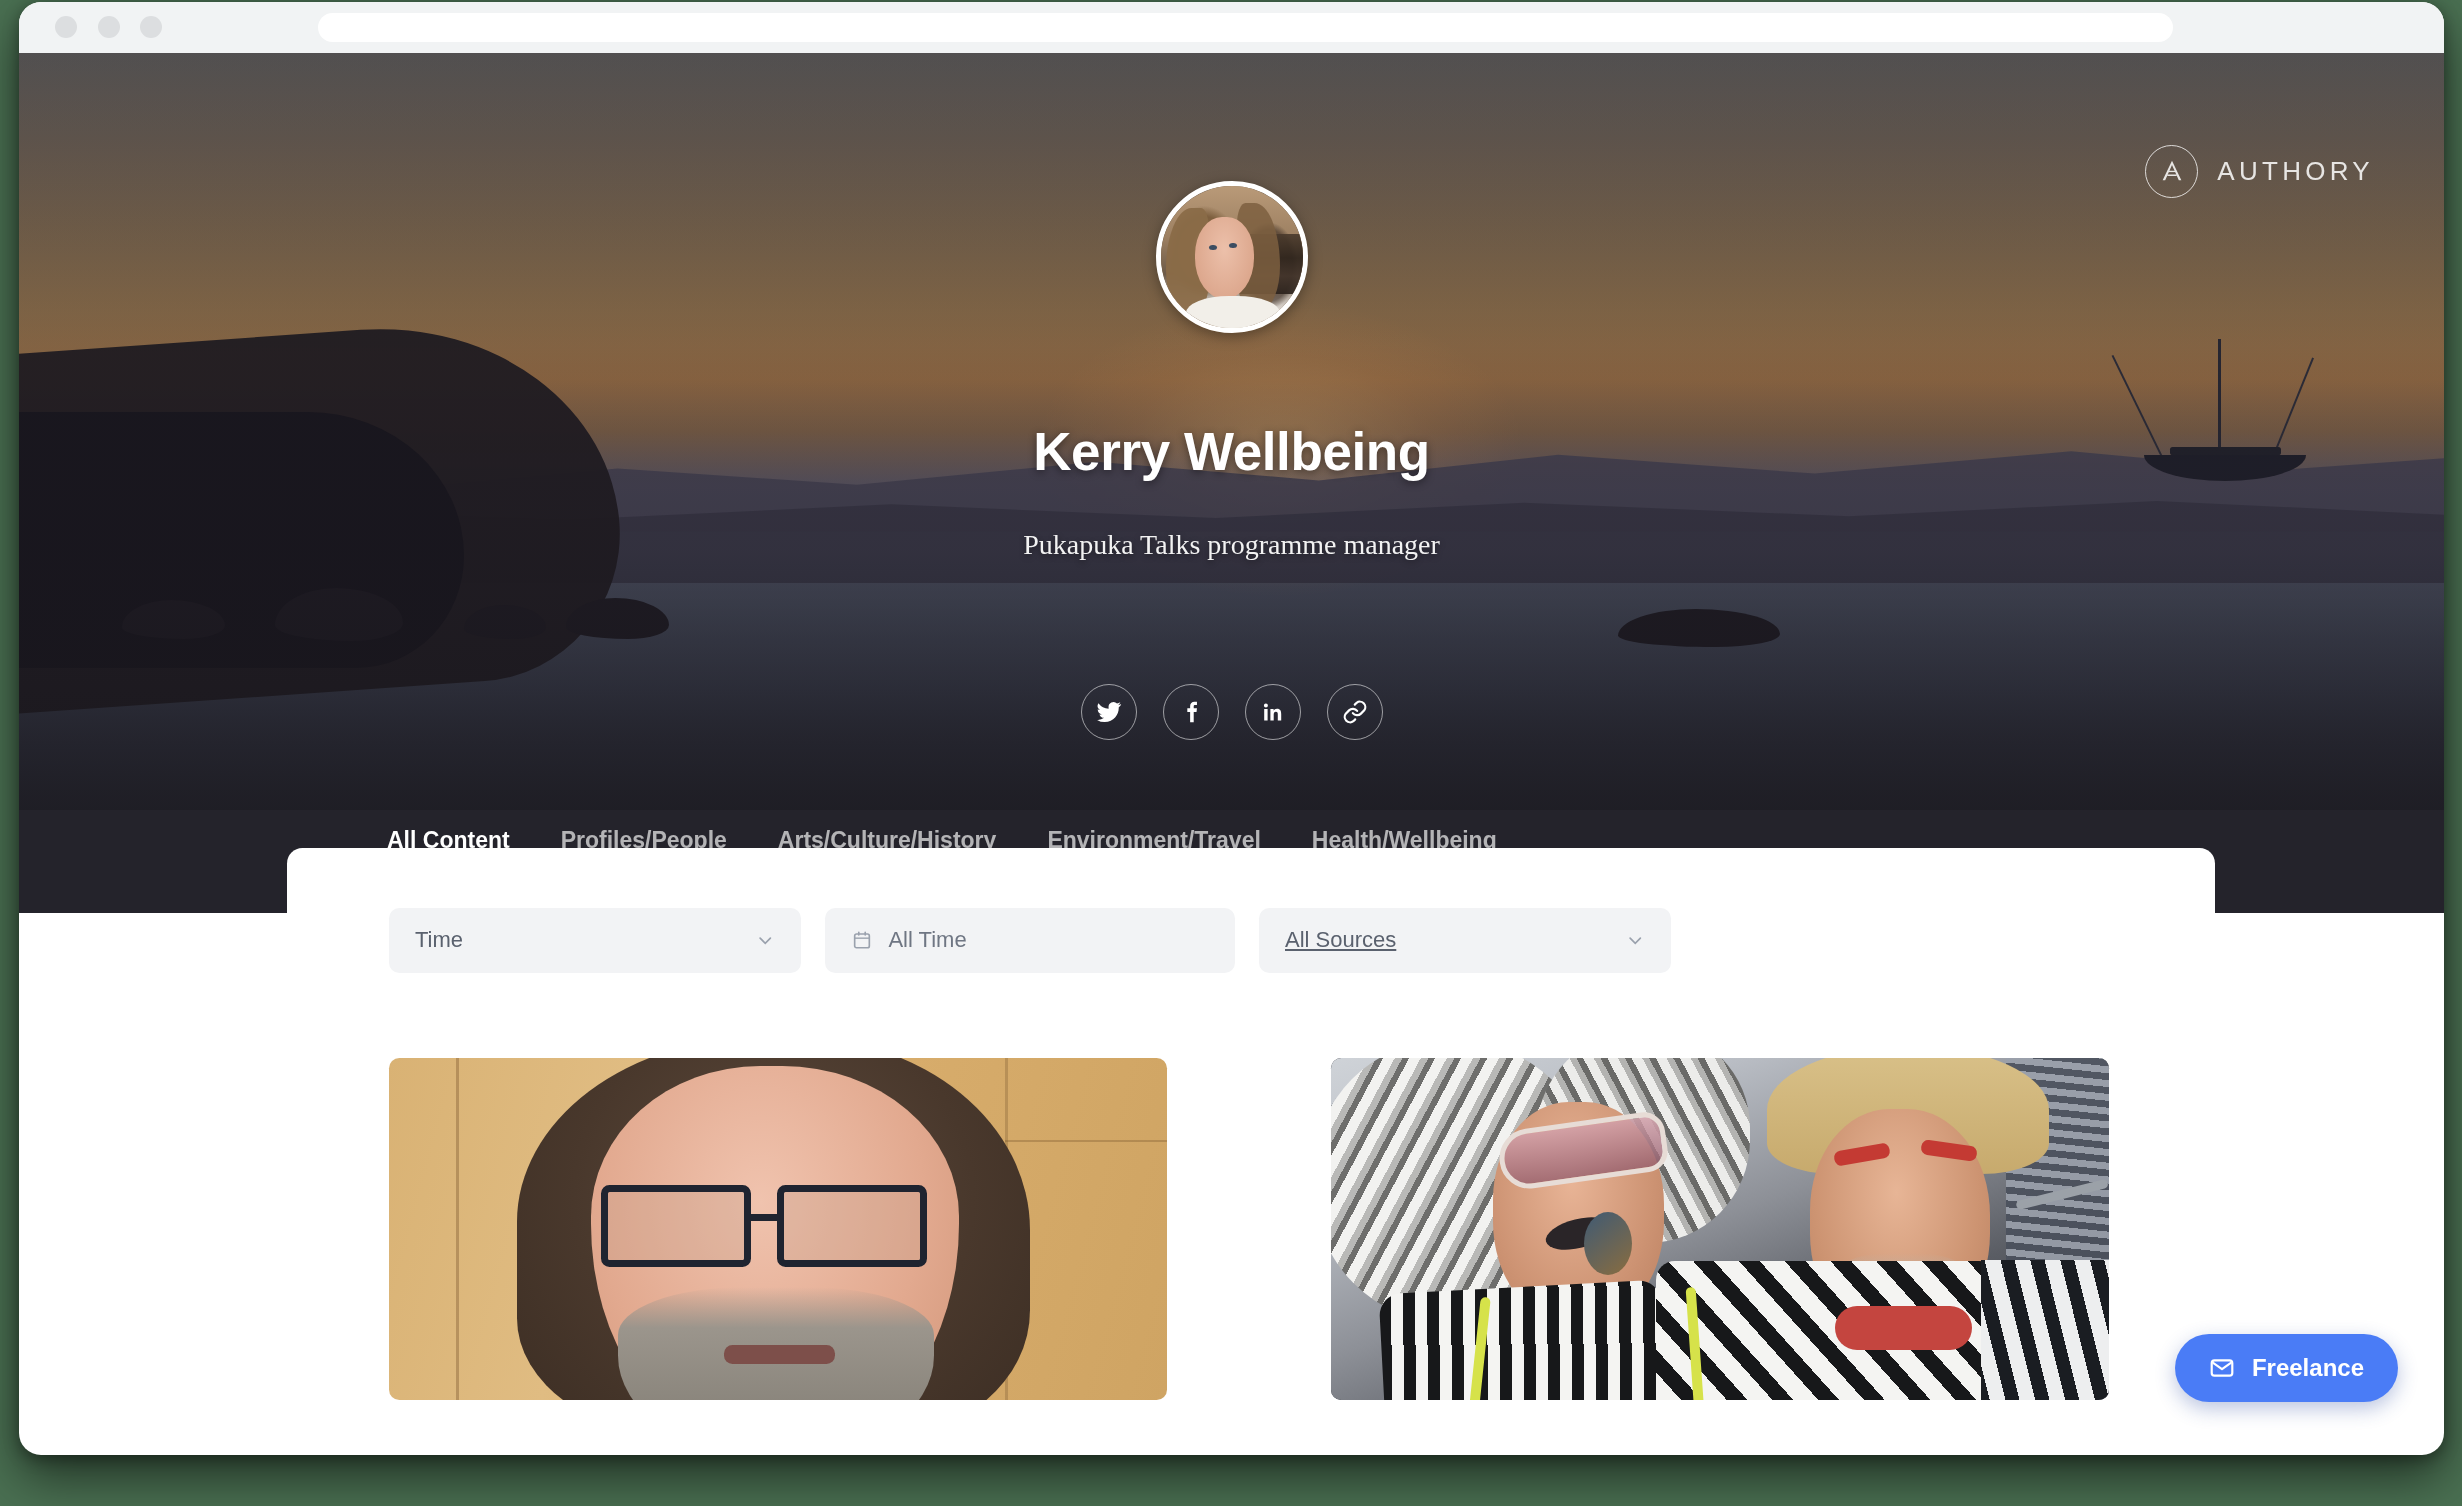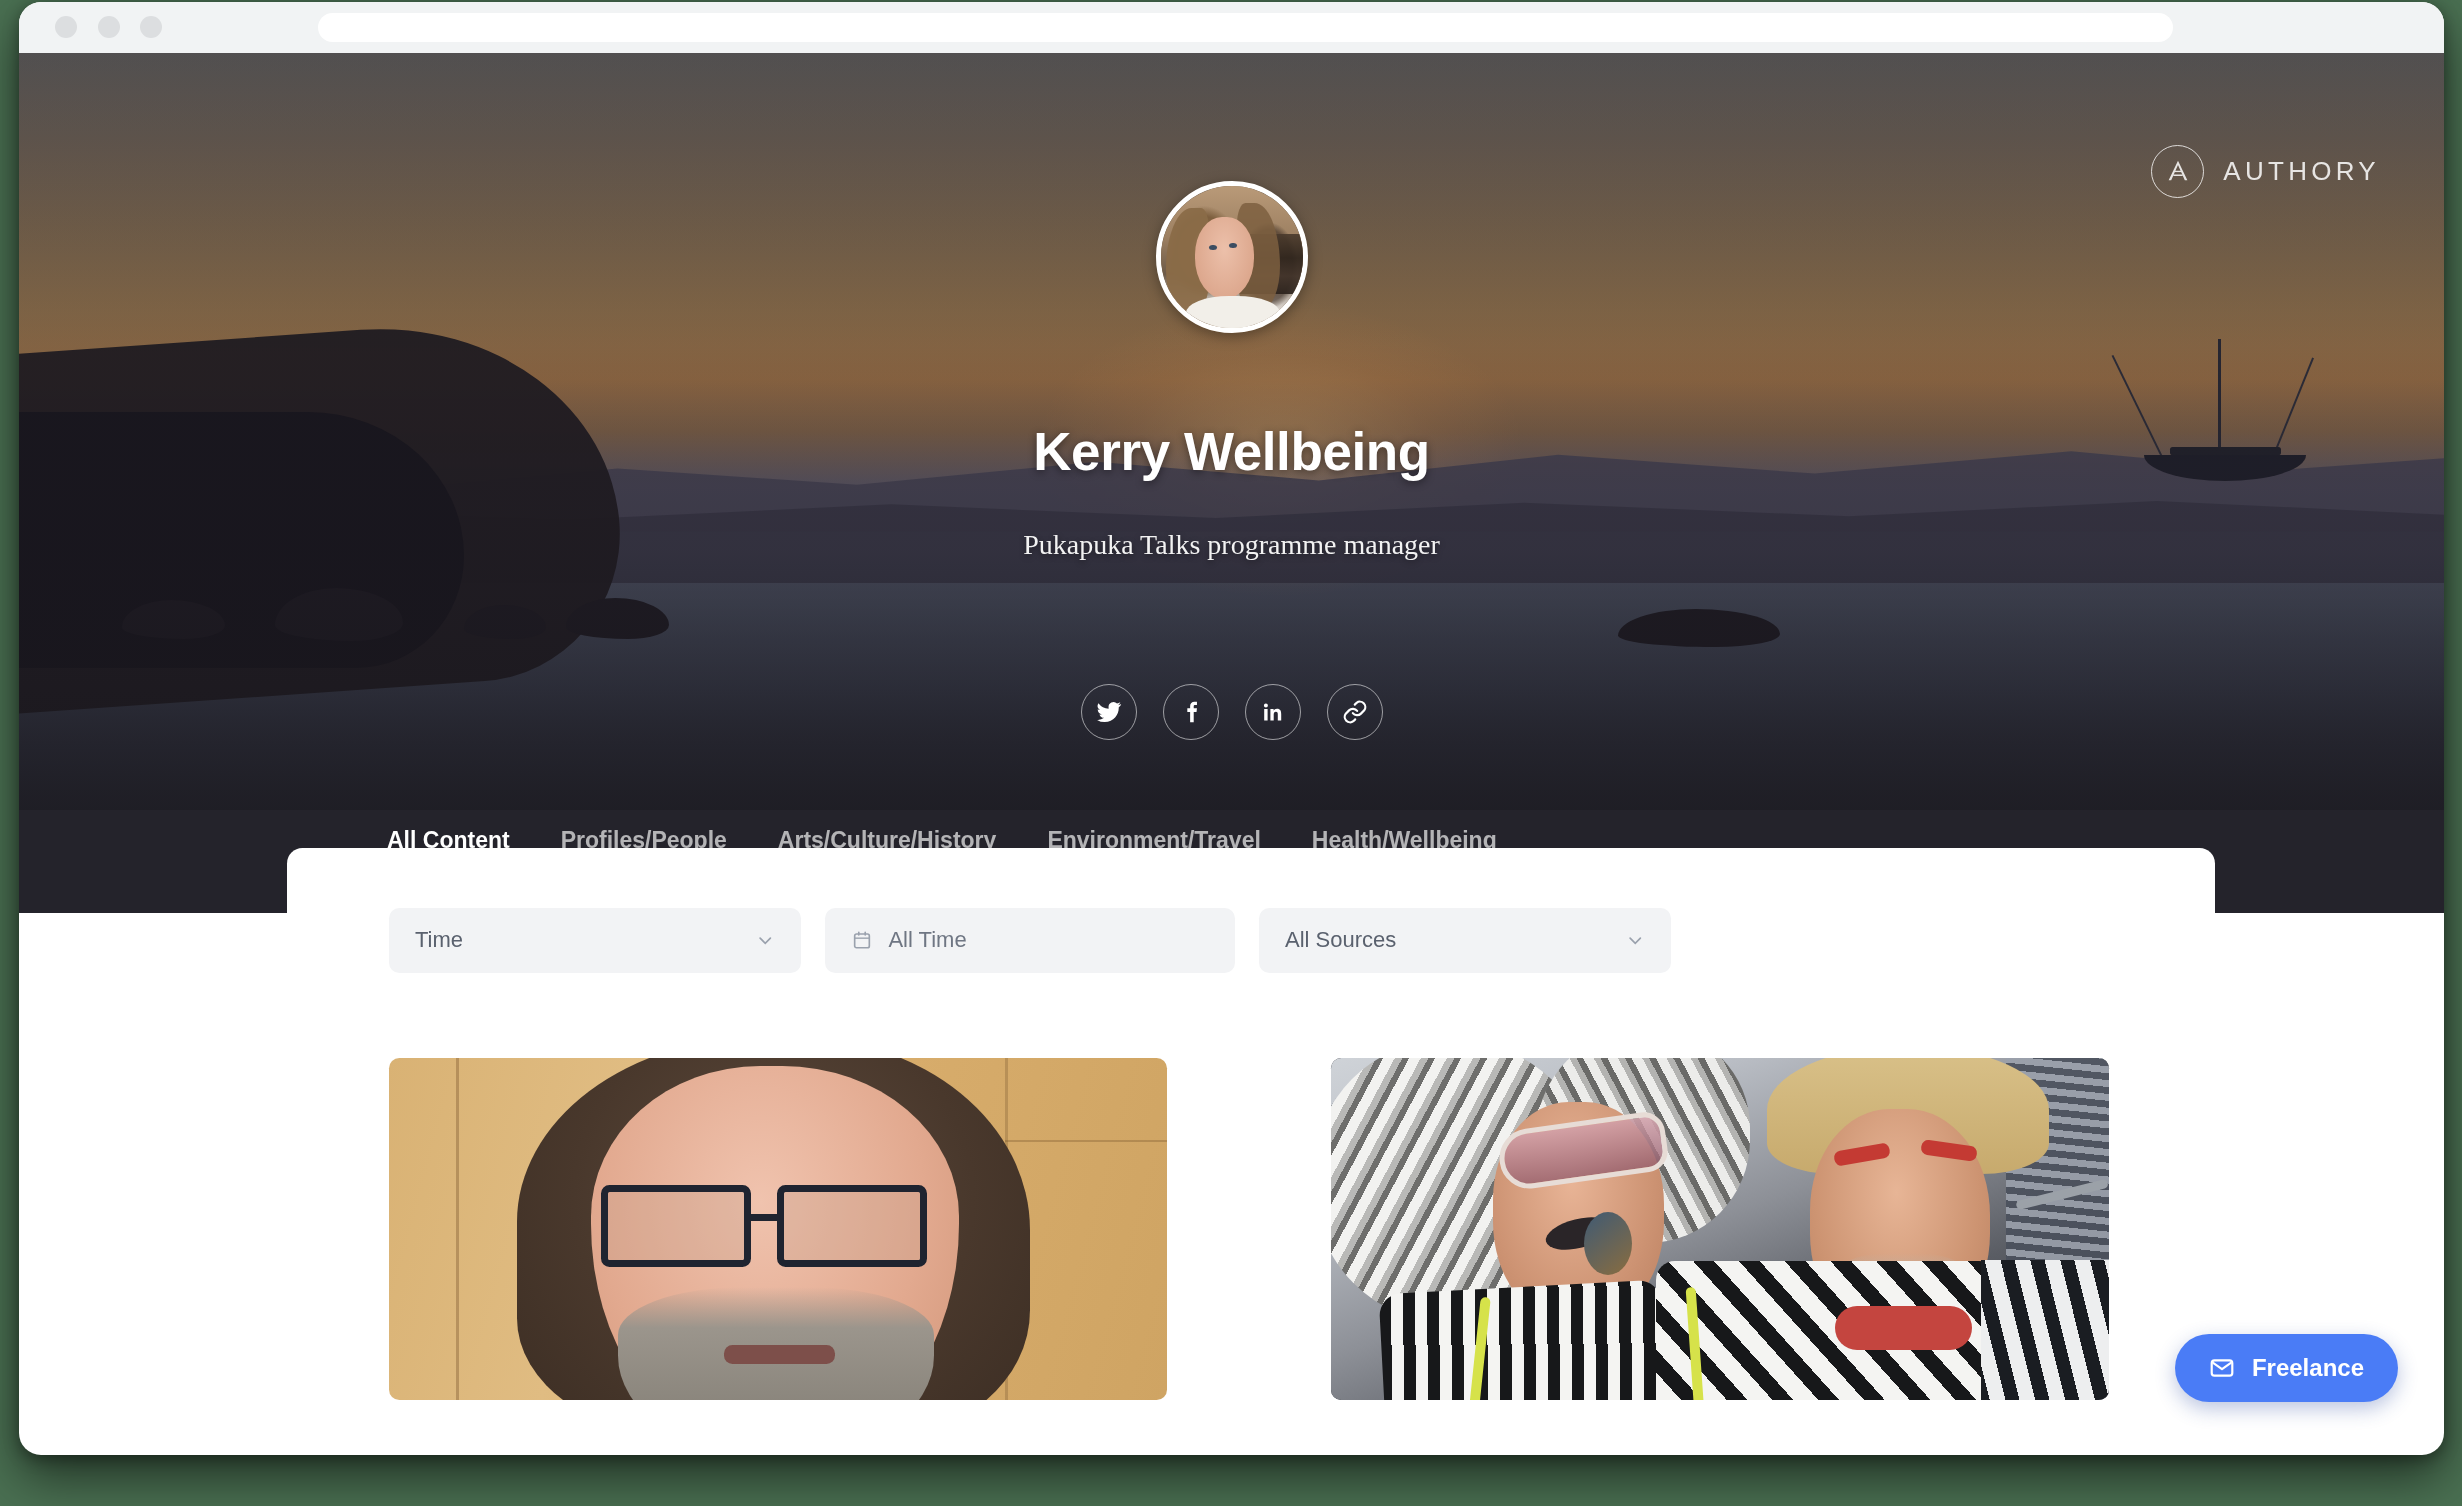--- a/index.html
+++ b/index.html
@@ -110,21 +110,21 @@
     position: absolute; inset: 0;
     background: linear-gradient(to bottom, rgba(18,18,24,0.30) 0%, rgba(18,18,24,0.22) 34%, rgba(20,19,26,0.34) 58%, rgba(24,22,28,0.72) 80%, rgba(29,28,34,0.97) 92%, #23222a 100%);
   }
   .hero-flat-bottom {
     position: absolute; left: 0; bottom: 0; width: 100%; height: 103px;
     background: #24232b;
   }
 
   
   .authory {
-    position: absolute; right: 64px; top: 92px;
+    position: absolute; right: 70px; top: 92px;
     display: flex; align-items: center; gap: 19px;
     opacity: 0.92;
   }
   .authory-mark {
     width: 53px; height: 53px; border-radius: 50%;
     border: 1.7px solid rgba(255,255,255,0.85);
     display: flex; align-items: center; justify-content: center;
   }
   .authory-word {
     color: rgba(255,255,255,0.92);
@@ -228,21 +228,21 @@
     display: flex; align-items: center; gap: 15.4px;
     padding: 0 26px;
     color: #7b8290; font-size: 22px;
   }
   .filter.search { width: 410px; border-radius: 32.5px; }
   .filter.pdfs { width: 412px; justify-content: space-between; }
   .filter.time { width: 410px; }
   .filter.sources { width: 412px; justify-content: space-between; }
   .filter .val { color: #6f7683; }
   .filter.pdfs .val { color: #5a616e; }
-  .filter.sources .val { color: #5a616e; }
+  .filter.sources .val { color: #5a616e; text-decoration: underline; }
 
   
   .cards {
     position: absolute; left: 370px; top: 1056px;
     display: flex; gap: 164px;
   }
   .card {
     width: 778px; height: 342px;
     border-radius: 10.3px; overflow: hidden;
     position: relative;

